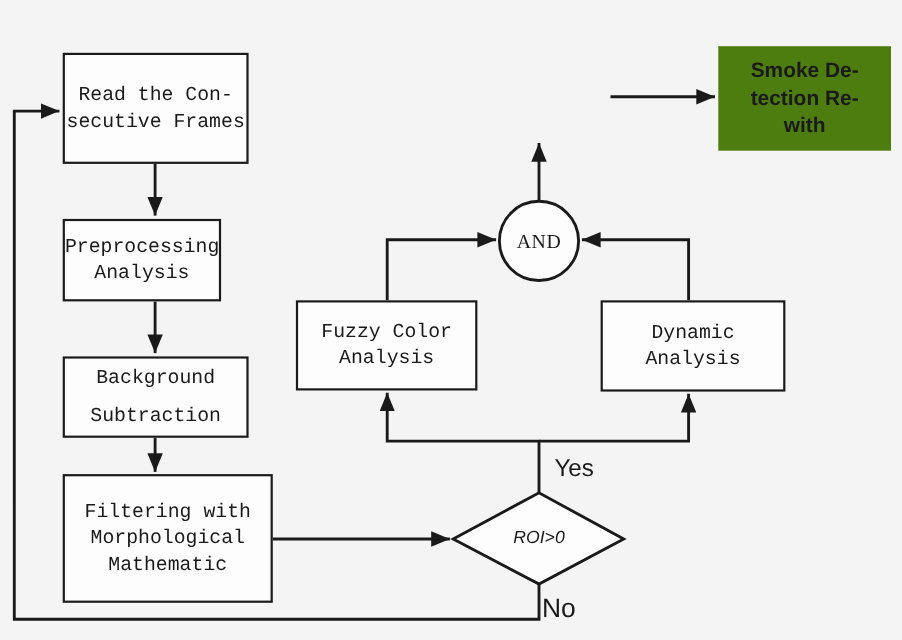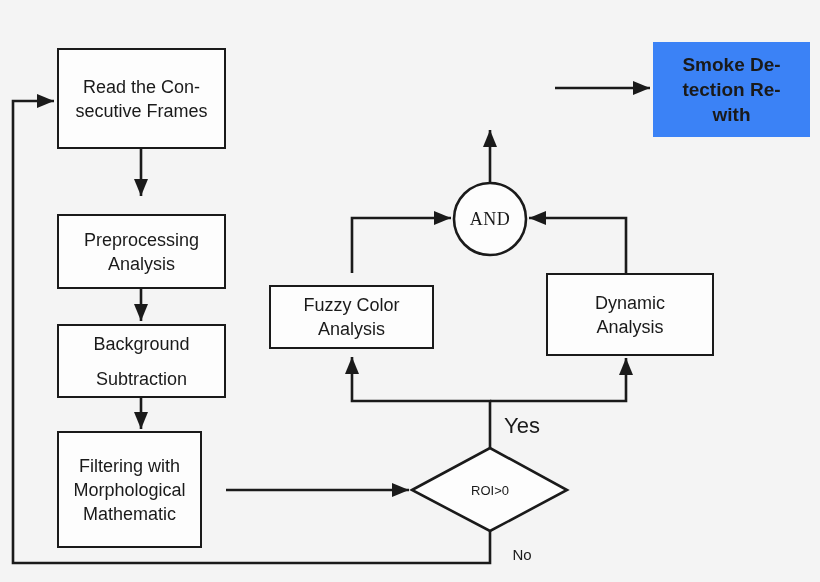--- a/index.html
+++ b/index.html
@@ -18,33 +18,33 @@
     z-index: 1;
   }
   .node {
     position: absolute;
     z-index: 2;
     box-sizing: border-box;
     background: #fdfdfd;
     border: 2.5px solid #1a1a1a;
     display: flex;
     flex-direction: column;
-    align-items: center;
     justify-content: center;
     text-align: center;
     font-size: 18px;
     line-height: 24px;
     color: #1a1a1a;
+    font-family: Liberation Mono, monospace;
   }
   .node span { display: block; white-space: nowrap; }
   .result-block {
     position: absolute;
     z-index: 2;
     box-sizing: border-box;
-    background: #3b82f6;
+    background: #4d7c0f;
     display: flex;
     flex-direction: column;
     align-items: center;
     justify-content: center;
     text-align: center;
     font-weight: 700;
     font-size: 19px;
     line-height: 25px;
   }
   .overlay-label {
@@ -56,31 +56,32 @@
     text-align: center;
   }
   .and-label {
     left: 454px; top: 184px; width: 72px; height: 70px;
     font-family: Liberation Serif, serif;
     font-size: 18px;
     letter-spacing: 0.5px;
   }
   .roi-label {
     left: 413px; top: 449px; width: 154px; height: 82px;
-    font-size: 13px;
+    font-size: 16px;
+    font-style: italic;
   }
   .yes-label { left: 500px; top: 414px; width: 44px; height: 24px; font-size: 22px; }
-  .no-label  { left: 502px; top: 542px; width: 40px; height: 24px; font-size: 15px; }
+  .no-label  { left: 488px; top: 542px; width: 40px; height: 24px; font-size: 24px; }
 
   .node-read       { left: 57px;  top: 48px;  width: 169px; height: 101px; }
-  .node-pre        { left: 57px;  top: 199px; width: 169px; height: 75px; margin-top: 15px; }
+  .node-pre        { left: 57px;  top: 199px; width: 144px; height: 75px; }
   .node-bg         { left: 57px;  top: 324px; width: 169px; height: 74px; gap: 11px; }
-  .node-filter     { left: 57px;  top: 431px; width: 145px; height: 117px; }
+  .node-filter     { left: 57px;  top: 431px; width: 191px; height: 117px; }
   .node-decision   { left: 425px; top: 50px;  width: 130px; height: 77px; }
-  .node-fuzzy      { left: 269px; top: 285px; width: 165px; height: 64px; }
+  .node-fuzzy      { left: 269px; top: 273px; width: 165px; height: 82px; }
   .node-dynamic    { left: 546px; top: 273px; width: 168px; height: 83px; }
   .result-pos      { left: 653px; top: 42px;  width: 157px; height: 95px; }
 </style>
 </head>
 <body>
 
 <div class="stage">
 
   <svg class="edges-layer" width="820" height="582" viewBox="0 0 820 582">
     <defs>

